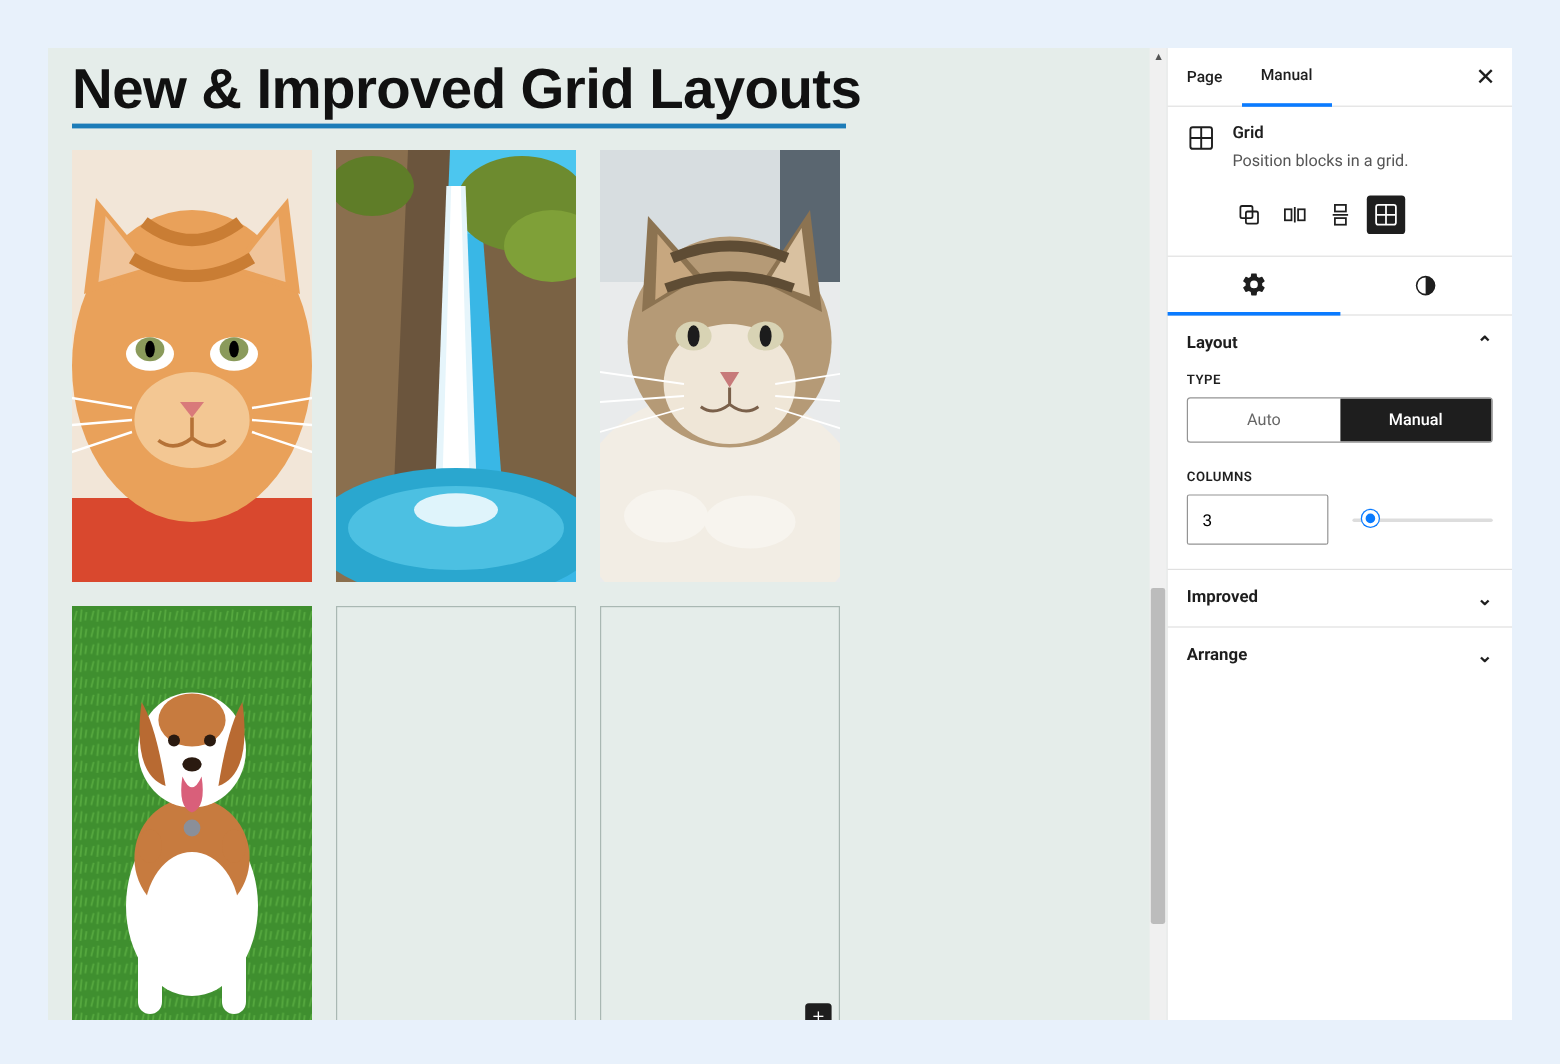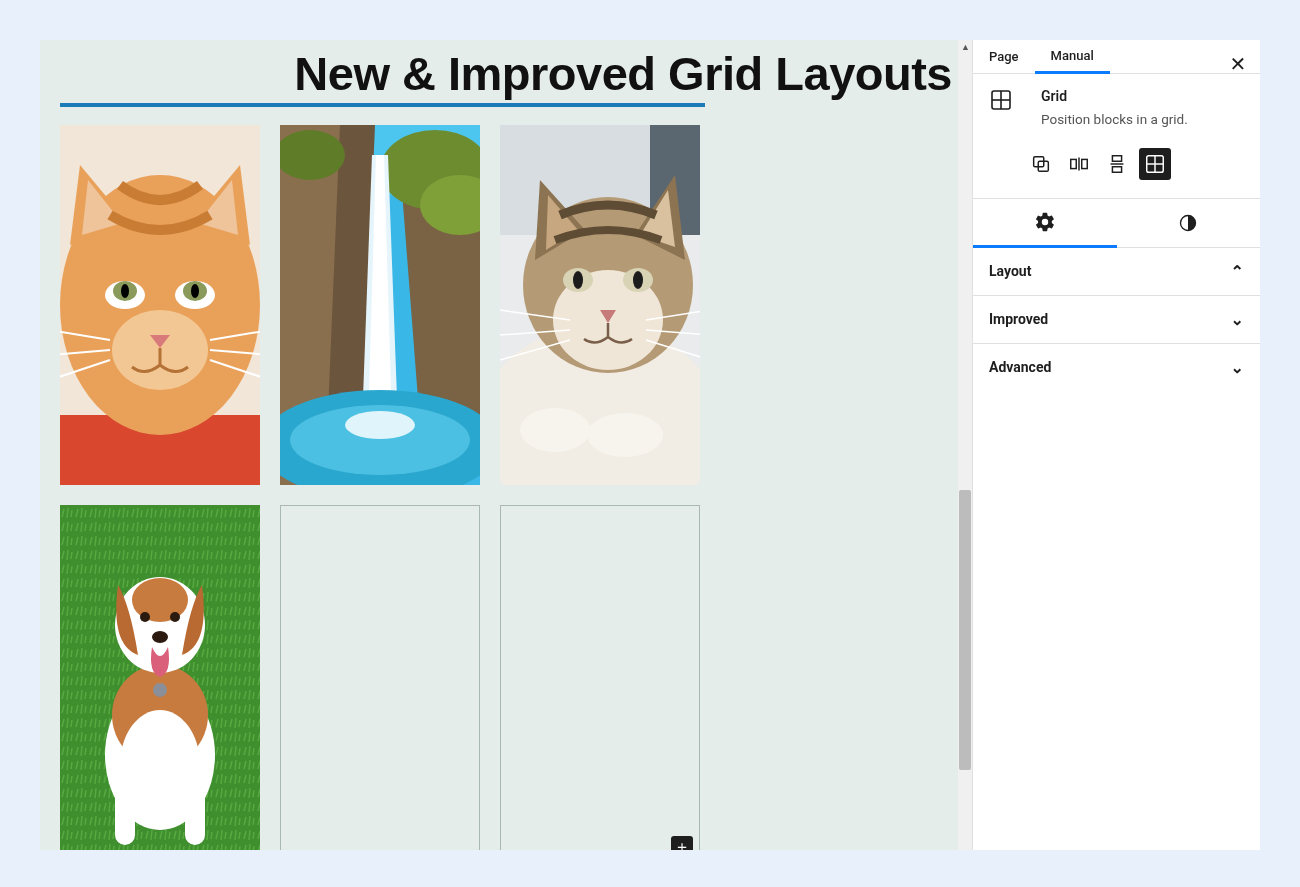--- a/index.html
+++ b/index.html
@@ -28,21 +28,20 @@
   .canvas-inner {
     padding: 0 20px 20px 20px;
   }
   .page-title {
     font-size: 47px;
     font-weight: 700;
     letter-spacing: -0.5px;
     color: #111;
     padding: 6px 0 2px 0;
     font-family: Futura, "Century Gothic", Arial, sans-serif;
-    text-align: right;
   }
   .title-underline {
     width: 645px;
     height: 4px;
     background: #1c7cb8;
     margin-bottom: 18px;
   }
   .grid {
     display: grid;
     grid-template-columns: repeat(3, 200px);
@@ -104,21 +103,21 @@
     border-left: 1px solid #e0e0e0;
     display: flex;
     flex-direction: column;
     font-size: 13px;
     color: #1e1e1e;
     background:#fff;
   }
   .sb-tabs {
     display: flex;
     align-items: center;
-    height: 34px;
+    height: 49px;
     border-bottom: 1px solid #e0e0e0;
     position: relative;
   }
   .sb-tab {
     padding: 0 16px;
     height: 100%;
     display: flex;
     align-items: center;
     font-weight: 500;
     cursor: pointer;
@@ -134,21 +133,21 @@
     top: 12px;
     font-size: 20px;
     cursor: pointer;
     width: 24px;
     height: 24px;
     display:flex;align-items:center;justify-content:center;
   }
   .sb-block-header {
     padding: 14px 16px 18px 16px;
     display: flex;
-    gap: 28px;
+    gap: 14px;
   }
   .sb-block-icon {
     width: 24px; height: 24px; flex: none;
   }
   .sb-block-meta .name { font-weight: 600; font-size: 14px; margin-bottom: 6px;}
   .sb-block-meta .desc { color: #555; font-size: 13.5px; line-height:1.45;}
   .transform-row {
     display: flex;
     gap: 6px;
     padding: 0 16px 18px 52px;
@@ -434,30 +433,46 @@
           <path d="M12 3 a9 9 0 0 1 0 18 Z" fill="#1e1e1e"></path>
         </svg>
       </div>
     </div>
 
     <div class="panel">
       <div class="panel-hd">
         <span>Layout</span>
         <span class="chev">⌃</span>
       </div>
+      <div class="panel-body">
+        <div class="field-label">Type</div>
+        <div class="toggle-group">
+          <div class="toggle-btn">Auto</div>
+          <div class="toggle-btn active">Manual</div>
+        </div>
+
+        <div class="field-label">Columns</div>
+        <div class="columns-row">
+          <input class="num-input" value="3" style="">
+          <div class="slider-wrap">
+            <div class="slider-track"></div>
+            <div class="slider-thumb" style="left:8px"></div>
+          </div>
+        </div>
+      </div>
     </div>
 
     <div class="panel">
       <div class="panel-hd">
         <span>Improved</span>
         <span class="chev">⌄</span>
       </div>
     </div>
 
     <div class="panel" style="border-bottom:none">
       <div class="panel-hd">
-        <span>Advanced</span>
+        <span>Arrange</span>
         <span class="chev">⌄</span>
       </div>
     </div>
 
   </div>
 </div>
 
 </body></html>

